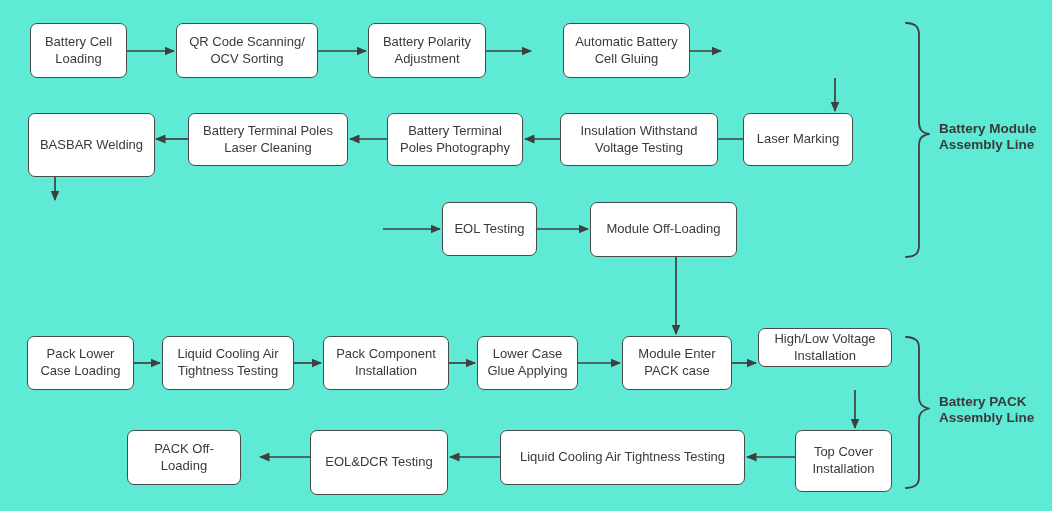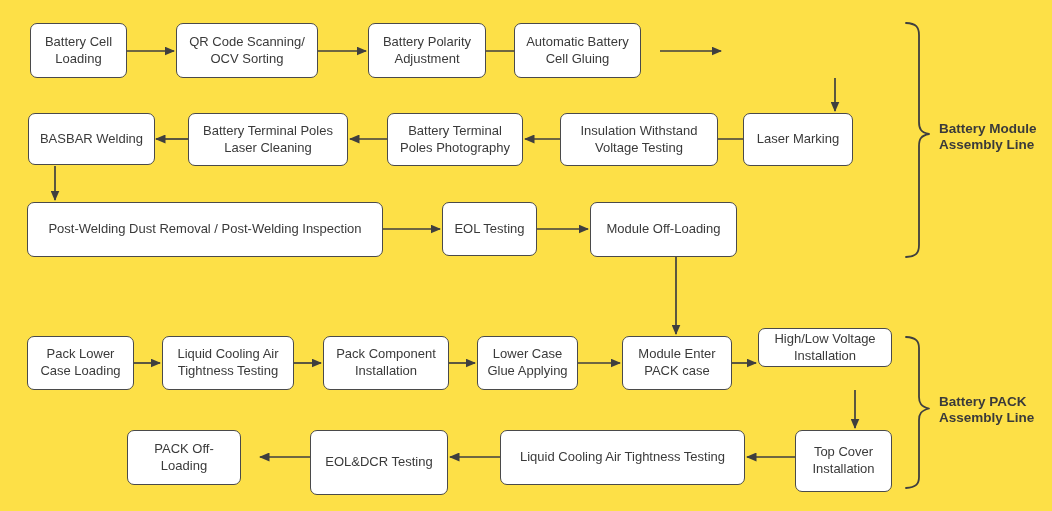--- a/index.html
+++ b/index.html
@@ -1,20 +1,20 @@
 <!DOCTYPE html>
 <html><head>
 <meta charset="utf-8">
 <style>
   html, body { margin: 0; padding: 0; background: #ffffff; }
   #canvas {
     position: relative;
     width: 1052px;
     height: 511px;
-    background: #fde047;
+    background: #5eead4;
     font-family: "Liberation Sans", "DejaVu Sans", sans-serif;
     overflow: hidden;
   }
   #edges-svg {
     position: absolute;
     left: 0; top: 0;
     width: 1052px; height: 511px;
   }
   .node {
     position: absolute;
@@ -89,29 +89,28 @@
 
     <path class="brace" d="M906,23 C916,23.5 919,27 919,35 L919,122 C919,129 921,132.5 929,134
              C921,135.5 919,139 919,146 L919,245 C919,253 916,256.5 906,257"></path>
     <path class="brace" d="M906,337 C916,337.5 919,341 919,348 L919,397 C919,403 921,406.5 929,408.5
              C921,410.5 919,414 919,420 L919,477 C919,484 916,487.5 906,488"></path>
   </svg>
 
   <div class="node" style="left:30px;top:23px;width:97px;height:55px">Battery Cell Loading</div>
   <div class="node" style="left:176px;top:23px;width:142px;height:55px">QR Code Scanning/ OCV Sorting</div>
   <div class="node" style="left:368px;top:23px;width:118px;height:55px">Battery Polarity Adjustment</div>
-  <div class="node" style="left:514px;top:23px;width:127px;height:55px">Automatic Battery Cell Gluing</div>
+  <div class="node" style="left:563px;top:23px;width:127px;height:55px">Automatic Battery Cell Gluing</div>
 
   <div class="node" style="left:743px;top:113px;width:110px;height:53px">Laser Marking</div>
   <div class="node" style="left:560px;top:113px;width:158px;height:53px">Insulation Withstand Voltage Testing</div>
   <div class="node" style="left:387px;top:113px;width:136px;height:53px">Battery Terminal Poles Photography</div>
   <div class="node" style="left:188px;top:113px;width:160px;height:53px">Battery Terminal Poles Laser Cleaning</div>
-  <div class="node" style="left:28px;top:113px;width:127px;height:52px">BASBAR Welding</div>
+  <div class="node" style="left:28px;top:113px;width:127px;height:64px">BASBAR Welding</div>
 
-  <div class="node" style="left:27px;top:202px;width:356px;height:55px">Post-Welding Dust Removal / Post-Welding Inspection</div>
   <div class="node" style="left:442px;top:202px;width:95px;height:54px">EOL Testing</div>
   <div class="node" style="left:590px;top:202px;width:147px;height:55px">Module Off-Loading</div>
 
   <div class="node" style="left:27px;top:336px;width:107px;height:54px">Pack Lower Case Loading</div>
   <div class="node" style="left:162px;top:336px;width:132px;height:54px">Liquid Cooling Air Tightness Testing</div>
   <div class="node" style="left:323px;top:336px;width:126px;height:54px">Pack Component Installation</div>
   <div class="node" style="left:477px;top:336px;width:101px;height:54px">Lower Case Glue Applying</div>
   <div class="node" style="left:622px;top:336px;width:110px;height:54px">Module Enter PACK case</div>
   <div class="node" style="left:758px;top:328px;width:134px;height:39px">High/Low Voltage Installation</div>
 

